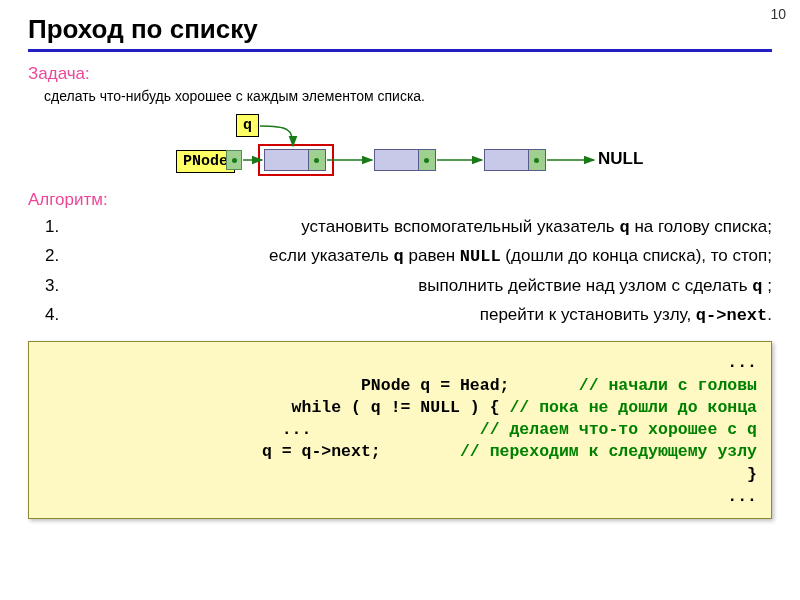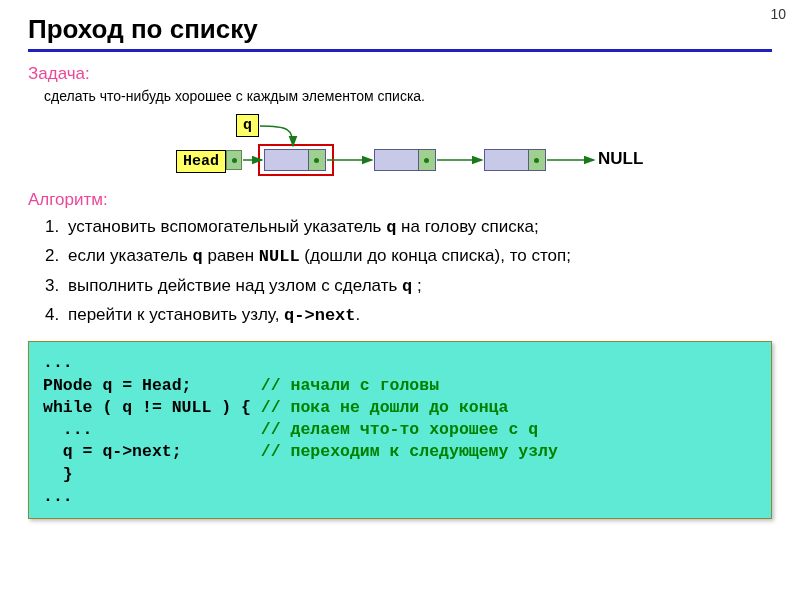--- a/index.html
+++ b/index.html
@@ -93,55 +93,57 @@
     position: absolute;
     top: 0; left: 0;
     width: 560px; height: 70px;
     pointer-events: none;
   }
   ol.alg {
     margin-left: 36px;
     margin-top: 4px;
     font-size: 17px;
     line-height: 1.55;
+    text-align: right;
   }
   ol.alg li { padding-left: 4px; margin-bottom: 2px; }
   .mono { font-family: "Courier New", monospace; font-weight: bold; }
   .codeblock-wrap {
     margin-top: 12px;
     border: 1px solid #8a8a30;
     box-shadow: 2px 2px 4px rgba(0,0,0,0.25);
   }
   pre.codeblock {
-    background: #5eead4;
+    background: #fef9c3;
     padding: 10px 14px;
     font-family: "Courier New", monospace;
     font-size: 16.5px;
     font-weight: bold;
     line-height: 1.35;
     white-space: pre;
+    text-align: right;
   }
   pre.codeblock .cm { color: #008000; }
 </style>
 </head>
 <body>
 
 <div class="page-num">10</div>
 
 <h1>Проход по списку</h1>
 <hr class="hr">
 
 <div class="section-label">Задача:</div>
 <div class="task-text">сделать что-нибудь хорошее с каждым элементом списка.</div>
 
 <div class="diagram">
 
   <div class="lbl" style="left:108px; top:0px;">q</div>
 
-  <div class="lbl" style="left:48px; top:36px;">Head</div>
+  <div class="lbl" style="left:48px; top:36px;">PNode</div>
 
   <div style="position:absolute; left:98px; top:36px; width:16px; height:20px; border:1px solid #5a8a5a; background:#a0d090;">
     <div style="width:5px;height:5px;background:#1a7a1a;border-radius:50%;position:absolute;top:7px;left:5px;"></div>
   </div>
 
   <div class="redbox" style="left:130px; top:30px; width:76px; height:32px;"></div>
   <div class="node" style="left:136px; top:35px;">
       <div class="data"></div>
       <div class="ptr"></div>
     </div>

